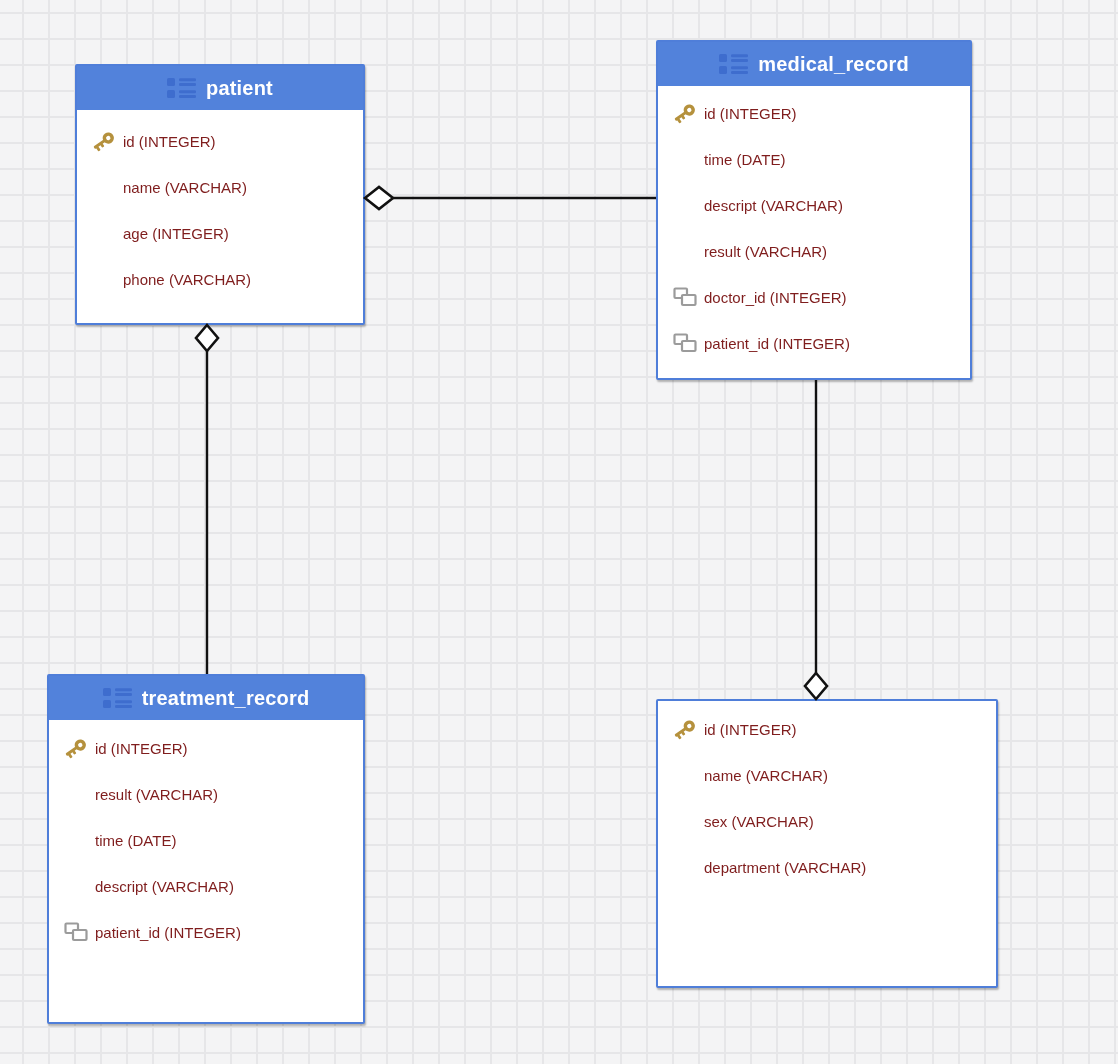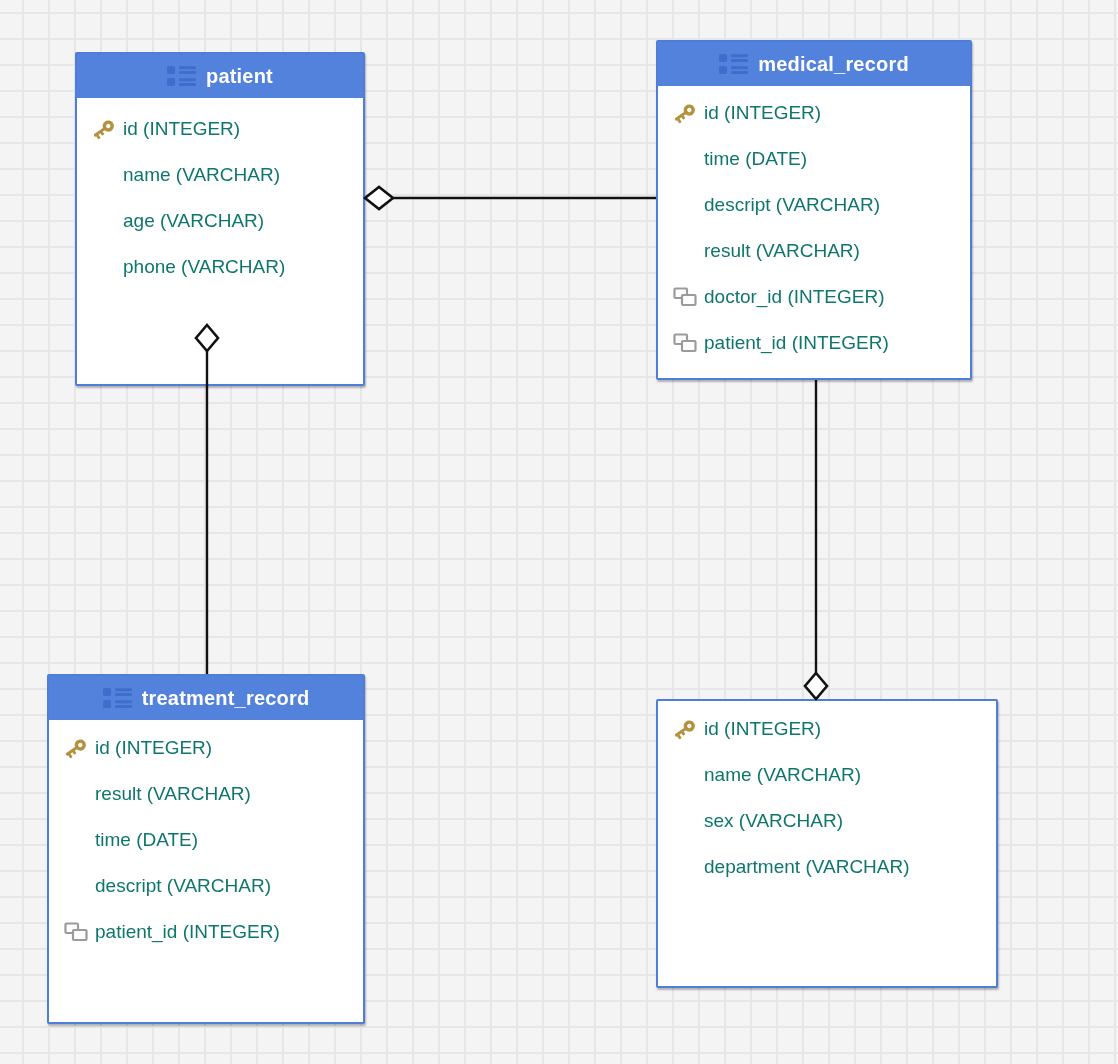--- a/index.html
+++ b/index.html
@@ -49,33 +49,33 @@
     padding-left: 8px;
   }
   .cell-icon {
     width: 38px;
     min-width: 38px;
     display: flex;
     align-items: center;
     justify-content: center;
   }
   .cell-label {
-    font-size: 19px;
-    color: #0f766e;
+    font-size: 15px;
+    color: #7f1d1d;
     white-space: nowrap;
   }
   .hdr-icon { display: inline-flex; }
   svg.wires {
     position: absolute;
     left: 0; top: 0;
     z-index: 3;
     pointer-events: none;
   }
   
-  #t-patient          { left: 75px;  top: 52px;  width: 290px; height: 334px; }
+  #t-patient          { left: 75px;  top: 64px;  width: 290px; height: 261px; }
   #t-patient .entity-body          { padding-top: 8px; }
   #t-medical_record   { left: 656px; top: 40px;  width: 316px; height: 340px; }
   #t-medical_record .entity-body   { padding-top: 4px; }
   #t-treatment_record { left: 47px;  top: 674px; width: 318px; height: 350px; }
   #t-treatment_record .entity-body { padding-top: 5px; }
   #t-doctor           { left: 656px; top: 699px; width: 342px; height: 289px; }
   #t-doctor .entity-body           { padding-top: 5px; }
 </style>
 </head>
 <body>
@@ -141,21 +141,21 @@
             </svg>
           </span>
         <span class="cell-label">id (INTEGER)</span>
       </div>
       <div class="row">
         <span class="cell-icon"></span>
         <span class="cell-label">name (VARCHAR)</span>
       </div>
       <div class="row">
         <span class="cell-icon"></span>
-        <span class="cell-label">age (VARCHAR)</span>
+        <span class="cell-label">age (INTEGER)</span>
       </div>
       <div class="row">
         <span class="cell-icon"></span>
         <span class="cell-label">phone (VARCHAR)</span>
       </div>
     </div>
   </div>
 
   <div class="entity" id="t-medical_record">
     <div class="entity-header">

